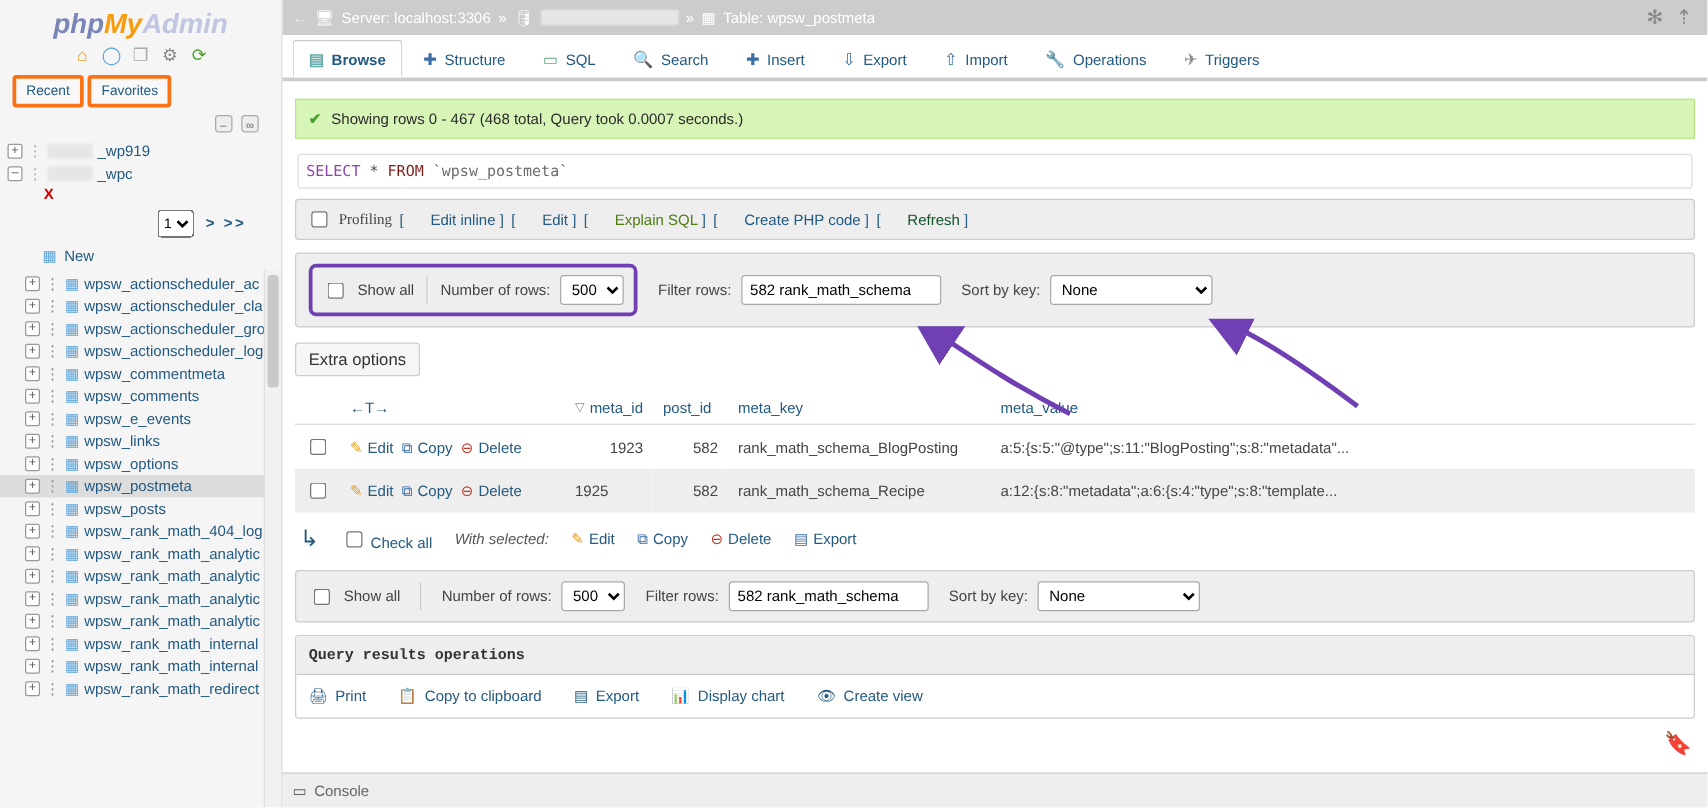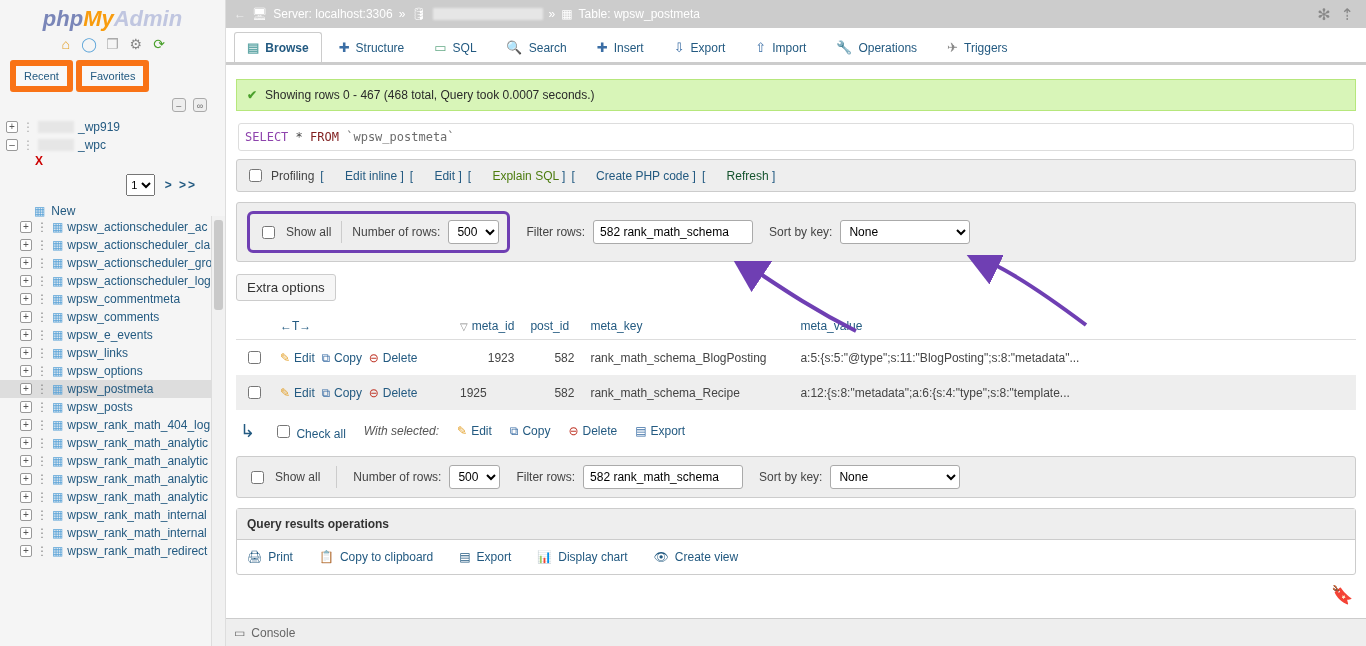--- a/index.html
+++ b/index.html
@@ -27,21 +27,21 @@
     font-style: italic;
   }
   .logo .php { color: #7a86b8; }
   .logo .my  { color: #f89c0e; }
   .logo .adm { color: #c0c6e0; }
   .nav-icons { text-align: center; padding: 2px 0 6px 0; }
   .nav-icons span { display:inline-block; width:16px;height:16px; margin:0 2px; font-size:14px; line-height:16px; }
   .nav-tabs { text-align: left; padding: 2px 10px 6px 10px; }
   .nav-tabs span {
     display:inline-block; padding:4px 8px;
-    border:6px solid #f97316; border-radius:3px;
+    border:3px solid #f97316; border-radius:3px;
     background:#f8f8f8; color:#235a81; cursor:pointer;
     font-size:11px;
   }
   .nav-link-icons {
     text-align: right; padding: 0 18px 4px 0;
   }
   .nav-link-icons span {
     display:inline-block; width:14px;height:14px;
     border:1px solid #aaa; border-radius:3px;
     background:#eee; font-size:9px; line-height:14px; text-align:center;
@@ -110,21 +110,21 @@
   }
   .success .chk { color:#4aa02c; font-weight:bold; }
   .sql-box { padding:2px 2px 8px 2px; font-family:Consolas,monospace; font-size:12px; }
   .kw-select{color:#8e44ad;} .kw-from{color:#7f1d1d;text-align:right;} .kw-star{color:#444;} .kw-tbl{color:#6c6c6c;}
   .sql-inner{background:#fff;border:1px solid #ddd;padding:6px;border-radius:3px;}
   .action-row {
     background:#eee; border:1px solid #ccc; border-radius:3px;
     padding:6px 8px; display:flex; align-items:center; gap:6px;
     color:#235a81;
   }
-  .action-row label{color:#235a81;}
+  .action-row label{color:#235a81;font-family:Liberation Serif, serif;}
   .ctrl-row {
     display:flex; align-items:center; gap:16px;
     background:#eee; border:1px solid #ccc; border-radius:3px;
     padding:8px 10px; margin-top:10px;
   }
   .ctrl-group{display:flex; align-items:center; gap:8px;}
   .ctrl-label{color:#444;}
   .ctrl-input{height:24px;border:1px solid #aaa;border-radius:3px;padding:0 6px;font-size:12px;background:#fff;}
   .ctrl-select{height:24px;border:1px solid #aaa;border-radius:3px;padding:0 4px;font-size:12px;background:#fff;}
   .hilite-top {
@@ -145,21 +145,21 @@
   .grid tr.even td{ background:#eee; }
   .sort-col{display:flex;align-items:center;gap:4px;}
   .sort-ico{font-size:10px;color:#888;}
   .act-lnk{color:#235a81;display:inline-flex;align-items:center;gap:4px;cursor:pointer;}
   .ico-edit{color:#e39f26;} .ico-copy{color:#3b6ea5;} .ico-del{color:#c0392b;}
   .checkall-row{display:flex;align-items:center;gap:18px;padding:10px 4px 4px 4px;color:#235a81;}
   .checkall-row .wsel{color:#555;font-style:italic;}
   .qops {
     border:1px solid #ccc;border-radius:3px;margin-top:10px;
   }
-  .qops .hdr{background:#eee;font-weight:bold;padding:8px 10px;border-bottom:1px solid #ccc;color:#333;}
+  .qops .hdr{background:#eee;font-weight:bold;padding:8px 10px;border-bottom:1px solid #ccc;color:#333;font-family:Liberation Mono, monospace;}
   .qops .body{padding:10px;display:flex;gap:26px;align-items:center;}
   .qlink{display:flex;align-items:center;gap:6px;color:#235a81;cursor:pointer;}
   .console-bar{
     position:absolute;left:226px;right:0;bottom:0;height:28px;
     background:#eee;border-top:1px solid #ccc;display:flex;align-items:center;
     padding:0 8px;color:#666;gap:6px;
   }
   .page-ico{position:absolute;right:12px;bottom:40px;font-size:18px;color:#e39f26;}
 </style>
 </head>

